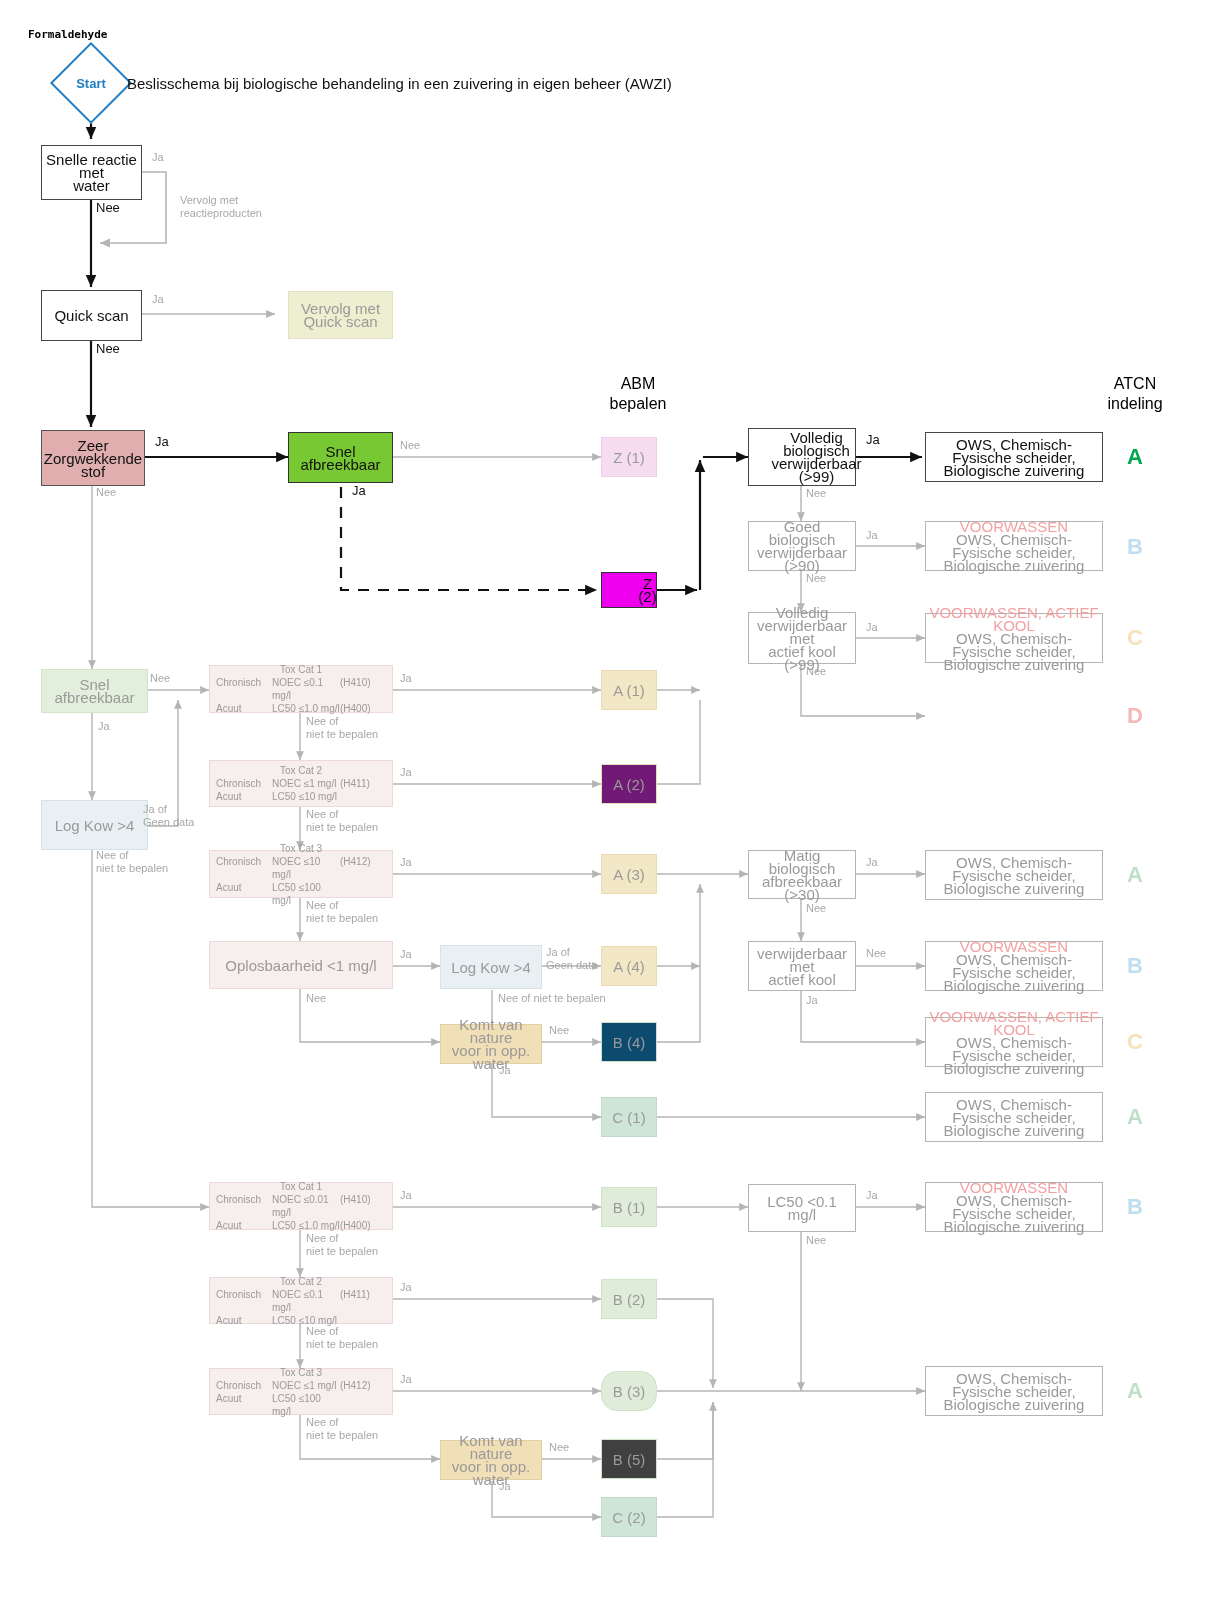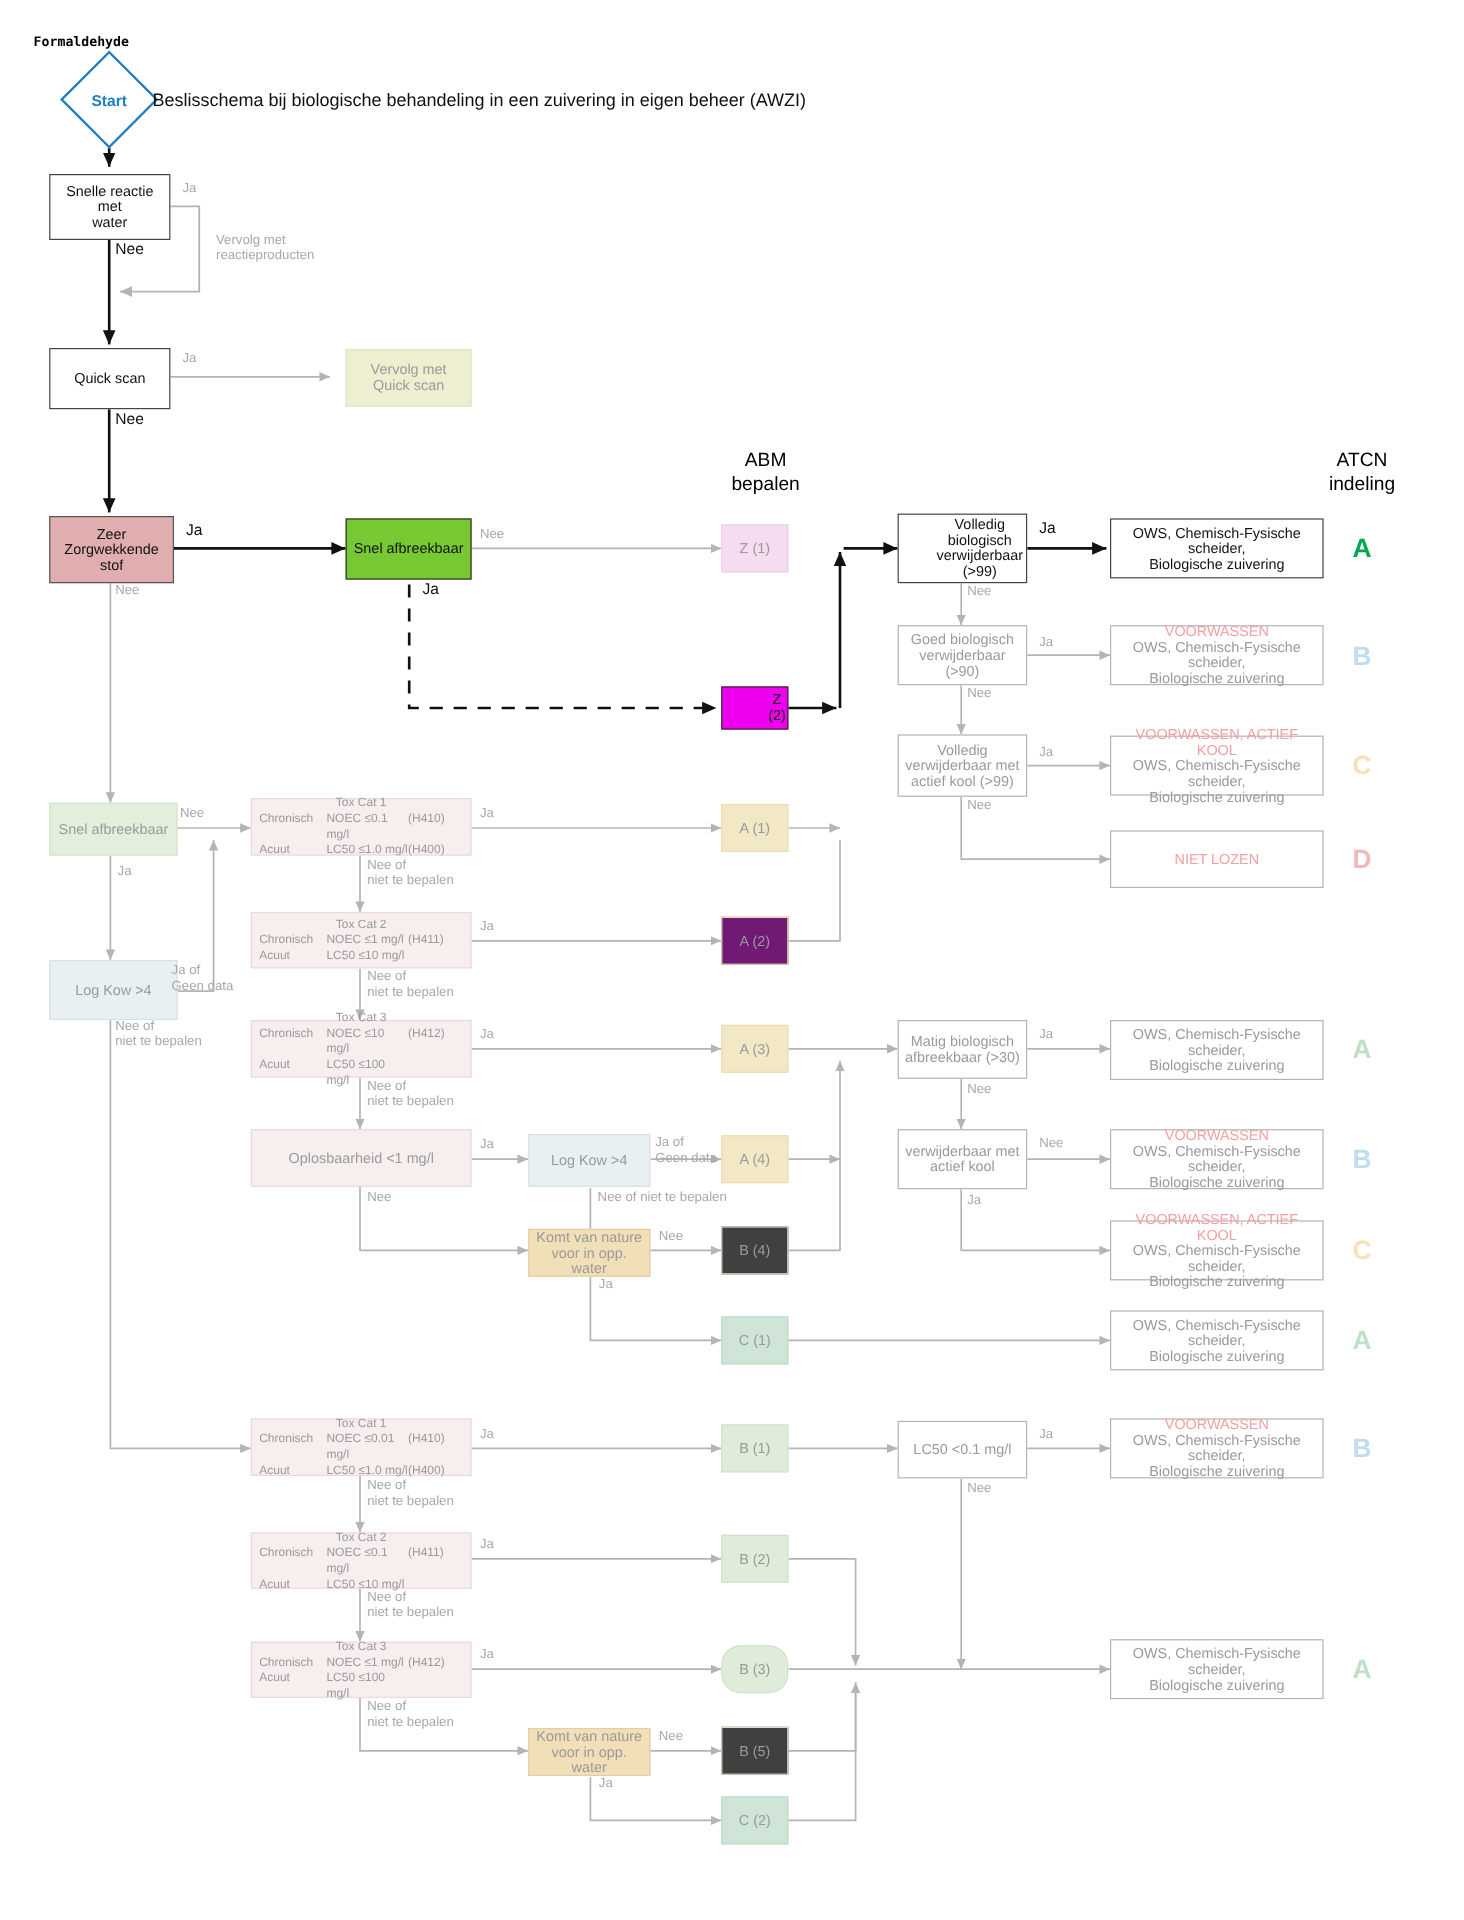--- a/index.html
+++ b/index.html
@@ -35,21 +35,21 @@
   }
   .start-title {
     position:absolute; font-size:15px; color:#111; white-space:nowrap;
   }
 
   .node {
     position:absolute;
     display:flex; flex-direction:column;
     align-items:center; justify-content:center;
     text-align:center;
-    font-size:12px; line-height:13px;
+    font-size:15px; line-height:13px;
     border:1px solid #b4b4b4;
     background:#fff; color:#9a9a9a;
     padding:2px 3px;
   }
   .node.strong { border:1.6px solid #444; color:#111; }
 
   
   .tox { font-size:10px; line-height:13px; padding:3px 6px; align-items:stretch; justify-content:center;}
   .tox .tc-title { text-align:center; }
   .tox .tc-row { display:flex; width:100%; }
@@ -260,23 +260,20 @@
   </div>
   <div class="lbl" style="left:866px; top:621px;">Ja</div>
   <div class="lbl" style="left:806px; top:665px;">Nee</div>
   <div class="node" style="left:925px; top:613px; width:178px; height:50px;">
     <span class="pre">VOORWASSEN, ACTIEF KOOL</span>
     <span style="white-space:pre-line">OWS, Chemisch-Fysische scheider,
 Biologische zuivering</span>
   </div>
   <div class="grade" style="left:1115px; top:625px; color:#f5e2b8;">C</div>
 
-  <div class="node" style="left:925px; top:692px; width:178px; height:48px;">
-    <span class="pre">NIET LOZEN</span>
-  </div>
   <div class="grade" style="left:1115px; top:703px; color:#f3b8b8;">D</div>
 
   <div class="node" style="left:41px; top:669px; width:107px; height:44px; background:#e2efdc; border-color:#d3e4ca;">
     <span>Snel afbreekbaar</span>
   </div>
   <div class="lbl" style="left:150px; top:672px;">Nee</div>
   <div class="lbl" style="left:98px; top:720px;">Ja</div>
 
   <div class="node" style="left:41px; top:800px; width:107px; height:50px; background:#e8f0f3; border-color:#d6e2e7;">
     <span>Log Kow &gt;4</span>
@@ -362,21 +359,21 @@
   </div>
   <div class="node" style="left:601px; top:764px; width:56px; height:40px; background:#701a75; border-color:#e9dcb4;">
     <span>A (2)</span>
   </div>
   <div class="node" style="left:601px; top:854px; width:56px; height:40px; background:#f3e8c6; border-color:#e9dcb4;">
     <span>A (3)</span>
   </div>
   <div class="node" style="left:601px; top:946px; width:56px; height:40px; background:#f3e8c6; border-color:#e9dcb4;">
     <span>A (4)</span>
   </div>
-  <div class="node" style="left:601px; top:1022px; width:56px; height:40px; background:#404040; border-color:#d0e2c8;">
+  <div class="node" style="left:601px; top:1022px; width:56px; height:40px; background:#0c4a6e; border-color:#d0e2c8;">
     <span>B (4)</span>
   </div>
   <div class="node" style="left:601px; top:1097px; width:56px; height:40px; background:#cfe5d8; border-color:#bfdac8;">
     <span>C (1)</span>
   </div>
 
   <div class="node" style="left:748px; top:850px; width:108px; height:49px;">
     <span style="white-space:pre-line">Matig biologisch
 afbreekbaar (&gt;30)</span>
   </div>

